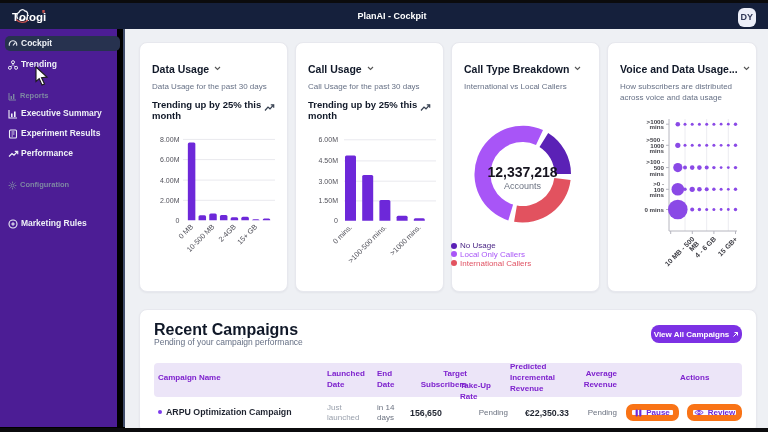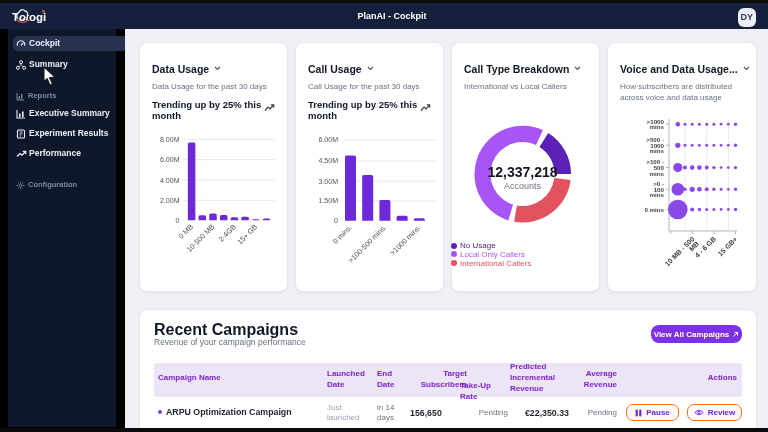--- a/index.html
+++ b/index.html
@@ -1,33 +1,33 @@
 <!DOCTYPE html>
 <html><head><meta charset="utf-8"><style>
 *{margin:0;padding:0;box-sizing:border-box}
 html,body{width:768px;height:432px;overflow:hidden}
 body{font-family:"Liberation Sans",sans-serif;background:#000;position:relative}
 #topbar{position:absolute;left:0;top:3px;width:768px;height:26px;background:#15203c}
-#sidebar{position:absolute;left:8px;top:29px;width:108px;height:397.5px;background:#0f172a}
+#sidebar{position:absolute;left:0;top:29px;width:117px;height:397.5px;background:#4c1d95}
 #main{position:absolute;left:125px;top:29px;width:643px;height:399px;background:#eef0f4}
 .card{position:absolute;background:#fff;border:1px solid #e7e8ee;border-radius:8px;box-shadow:0 1px 2px rgba(16,24,40,.05)}
 .ttl{position:absolute;font-size:10.5px;font-weight:700;color:#101828;white-space:nowrap}
 .sub{position:absolute;font-size:8px;color:#667085;white-space:nowrap;line-height:11px}
 .trend{position:absolute;font-size:9.5px;font-weight:700;color:#101828;line-height:10.5px}
 .chev{display:inline-block;margin-left:5px;vertical-align:2px}
 .mitem{position:absolute;left:0;width:125px;height:15px;color:#eef1f7;font-size:8.5px;font-weight:600;line-height:15px}
 .mitem svg{position:absolute;left:8px;top:3px}
 .mitem span{position:absolute;left:21px;top:0}
 .msec{position:absolute;left:0;width:125px;height:13px;color:#7e88a3;font-size:7.5px;font-weight:600;line-height:13px}
 .msec svg{position:absolute;left:8px;top:2.5px}
 .msec span{position:absolute;left:20px;top:0}
 .hdr{position:absolute;font-size:8px;font-weight:700;color:#7e22ce;line-height:11px}
 .cellb{position:absolute;font-size:8.8px;font-weight:700;color:#1f2430}
 .cellg{position:absolute;font-size:8px;color:#6b7280;line-height:10px}
-.btn2{position:absolute;height:17px;background:#fcfaff;border:1px solid #f97316;border-radius:7px;color:#6d28d9;font-size:8px;font-weight:600;display:flex;align-items:center;justify-content:center;gap:4px}
+.btn2{position:absolute;height:17px;background:#fcfaff;border:6px solid #f97316;border-radius:7px;color:#6d28d9;font-size:8px;font-weight:600;display:flex;align-items:center;justify-content:center;gap:4px}
 </style></head>
 <body>
 
 <div id="topbar">
   <svg width="70" height="26" style="position:absolute;left:11px;top:0">
     <text x="1" y="18" font-size="11.5" font-weight="700" fill="#fff">Totogi</text>
     <path d="M6.9 15.8 a4.2 4.2 0 0 1 1.2 -6.6 a3.3 3.3 0 0 1 5.8 -1.2 a3 3 0 0 1 2.5 4.2 a4.2 4.2 0 0 1 -0.8 3.4" fill="#15203c" stroke="#f2f4f8" stroke-width="1.3"></path>
     <text x="7.9" y="18" font-size="11.5" font-weight="700" fill="#fff">o</text>
     <path d="M5.2 16.6 a8 8 0 0 0 11.8 0.4" fill="none" stroke="#c8504c" stroke-width="1.4"></path>
     <rect x="31.3" y="7" width="2.4" height="2.8" fill="#c8504c"></rect>
@@ -45,21 +45,21 @@
       </svg>
     <span>Cockpit</span>
   </div>
   <div class="mitem" style="top:27.5px">
     <svg width="10" height="10" viewBox="0 0 10 10">
         <circle cx="5" cy="2.2" r="1.5" fill="none" stroke="#eef1f7" stroke-width="1"></circle>
         <circle cx="1.9" cy="7.8" r="1.5" fill="none" stroke="#eef1f7" stroke-width="1"></circle>
         <circle cx="8.1" cy="7.8" r="1.5" fill="none" stroke="#eef1f7" stroke-width="1"></circle>
         <path d="M5 3.7 V5 M3 6.8 L4.2 5.4 M7 6.8 L5.8 5.4" stroke="#eef1f7" stroke-width="1" fill="none"></path>
       </svg>
-    <span>Summary</span>
+    <span>Trending</span>
   </div>
   <div class="msec" style="top:60px">
     <svg width="9" height="9" viewBox="0 0 9 9">
         <path d="M1 1 V8 H8" stroke="#7e88a3" stroke-width="1" fill="none"></path>
         <rect x="2.6" y="4" width="1.4" height="3" fill="#7e88a3"></rect>
         <rect x="5" y="2" width="1.4" height="5" fill="#7e88a3"></rect>
       </svg>
     <span>Reports</span>
   </div>
   <div class="mitem" style="top:97px">
@@ -83,20 +83,27 @@
         <path d="M6.8 2.3 H9.7 V5.2" fill="none" stroke="#eef1f7" stroke-width="1.2"></path>
       </svg>
     <span>Performance</span>
   </div>
   <div class="msec" style="top:149px">
     <svg width="9" height="9" viewBox="0 0 9 9">
         <circle cx="4.5" cy="4.5" r="1.4" fill="none" stroke="#7e88a3" stroke-width="1"></circle>
         <path d="M4.5 0.6 V2 M4.5 7 V8.4 M0.6 4.5 H2 M7 4.5 H8.4 M1.7 1.7 L2.7 2.7 M6.3 6.3 L7.3 7.3 M7.3 1.7 L6.3 2.7 M2.7 6.3 L1.7 7.3" stroke="#7e88a3" stroke-width="0.9"></path>
       </svg>
     <span>Configuration</span>
+  </div>
+  <div class="mitem" style="top:187px">
+    <svg width="10" height="10" viewBox="0 0 10 10">
+        <circle cx="5" cy="5" r="4" fill="none" stroke="#eef1f7" stroke-width="1.1"></circle>
+        <path d="M5 3.2 V6.8 M3.2 5 H6.8" stroke="#eef1f7" stroke-width="1.1"></path>
+      </svg>
+    <span>Marketing Rules</span>
   </div>
   <svg width="16" height="20" viewBox="0 0 16 20" style="position:absolute;left:33.5px;top:37px">
     <path d="M2 1 L13 11 L7.5 11.6 L10.5 18 L8 19 L5.2 12.6 L2 15.5 Z" fill="#fff" stroke="#1a1a1a" stroke-width="1.1"></path>
   </svg>
   <div style="position:absolute;left:122.5px;top:0;width:2px;height:397.5px;background:#414d6b"></div>
 </div>
 
 <div id="main"></div>
 
 <div class="card" style="left:139px;top:42px;width:149px;height:250px"></div>
@@ -253,34 +260,34 @@
     <text x="57" y="49.00000000000001" text-anchor="end" font-size="6.2" font-weight="600" fill="#3f3f46"><tspan x="57" dy="0">&gt;100 -</tspan><tspan x="57" dy="5.8">500</tspan><tspan x="57" dy="5.8">mins</tspan></text>
     <text x="57" y="70.7" text-anchor="end" font-size="6.2" font-weight="600" fill="#3f3f46"><tspan x="57" dy="0">&gt;0 -</tspan><tspan x="57" dy="5.8">100</tspan><tspan x="57" dy="5.8">mins</tspan></text>
     <text x="57" y="96.7" text-anchor="end" font-size="6.2" font-weight="600" fill="#3f3f46"><tspan x="57" dy="0">0 mins</tspan></text>
     <text transform="translate(88,124.5) rotate(-45)" text-anchor="end" font-size="7" font-weight="600" fill="#3f3f46"><tspan x="0" dy="0">10 MB - 500</tspan><tspan x="0" dy="6.6">MB</tspan></text>
     <text transform="translate(109.5,124.5) rotate(-45)" text-anchor="end" font-size="7" font-weight="600" fill="#3f3f46">4 - 6 GB</text>
     <text transform="translate(131,124.5) rotate(-45)" text-anchor="end" font-size="7" font-weight="600" fill="#3f3f46">15 GB+</text>
   </svg>
 
 <div class="card" style="left:139px;top:309px;width:618px;height:125px"></div>
 <div style="position:absolute;left:154px;top:321px;font-size:16px;font-weight:700;color:#101828">Recent Campaigns</div>
-<div style="position:absolute;left:154px;top:337px;font-size:8.5px;color:#667085">Revenue of your campaign performance</div>
+<div style="position:absolute;left:154px;top:337px;font-size:8.5px;color:#667085">Pending of your campaign performance</div>
 <div style="position:absolute;left:651px;top:325px;width:91px;height:18px;background:#7c31e4;border-radius:8px;color:#fff;font-size:8px;font-weight:700;display:flex;align-items:center;justify-content:center;gap:3px">View All Campaigns <svg width="7" height="7">
       <path d="M1.5 5.5 L5.5 1.5 M2.5 1.5 H5.5 V4.5" stroke="#fff" stroke-width="1" fill="none"></path>
     </svg></div>
 
 <div style="position:absolute;left:154px;top:362.5px;width:588px;height:34.5px;background:#ece5f8;border-radius:4px"></div>
 <div class="hdr" style="left:158px;top:371.5px">Campaign Name</div>
 <div class="hdr" style="left:327px;top:368px">Launched<br>Date</div>
 <div class="hdr" style="left:377px;top:368px">End<br>Date</div>
 <div class="hdr" style="left:410px;top:368px;width:57px;text-align:right">Target<br>Subscribers</div>
 <div class="hdr" style="left:460px;top:380px;width:48px;text-align:left">Take-Up<br>Rate</div>
 <div class="hdr" style="left:510px;top:361px;width:61px;text-align:left">Predicted<br>Incremental<br>Revenue</div>
 <div class="hdr" style="left:575px;top:368px;width:42px;text-align:right">Average<br>Revenue</div>
-<div class="hdr" style="left:680px;top:371.5px;width:57px;text-align:right">Actions</div>
+<div class="hdr" style="left:680px;top:371.5px;width:57px;text-align:left">Actions</div>
 
 <div style="position:absolute;left:158px;top:409.5px;width:4px;height:4px;border-radius:2px;background:#7c3aed"></div>
 <div class="cellb" style="left:166px;top:406.5px">ARPU Optimization Campaign</div>
 <div class="cellg" style="left:327px;top:402.5px;color:#9aa1ad">Just<br>launched</div>
 <div class="cellg" style="left:377px;top:402.5px">in 14<br>days</div>
 <div class="cellb" style="left:410px;top:407.5px;width:57px;text-align:left">156,650</div>
 <div class="cellg" style="left:460px;top:407.5px;width:48px;text-align:right">Pending</div>
 <div class="cellb" style="left:500px;top:407.5px;width:69px;text-align:right">€22,350.33</div>
 <div class="cellg" style="left:570px;top:407.5px;width:47px;text-align:right">Pending</div>
 <div class="btn2" style="left:626px;top:404px;width:53px"><svg width="7" height="8">

